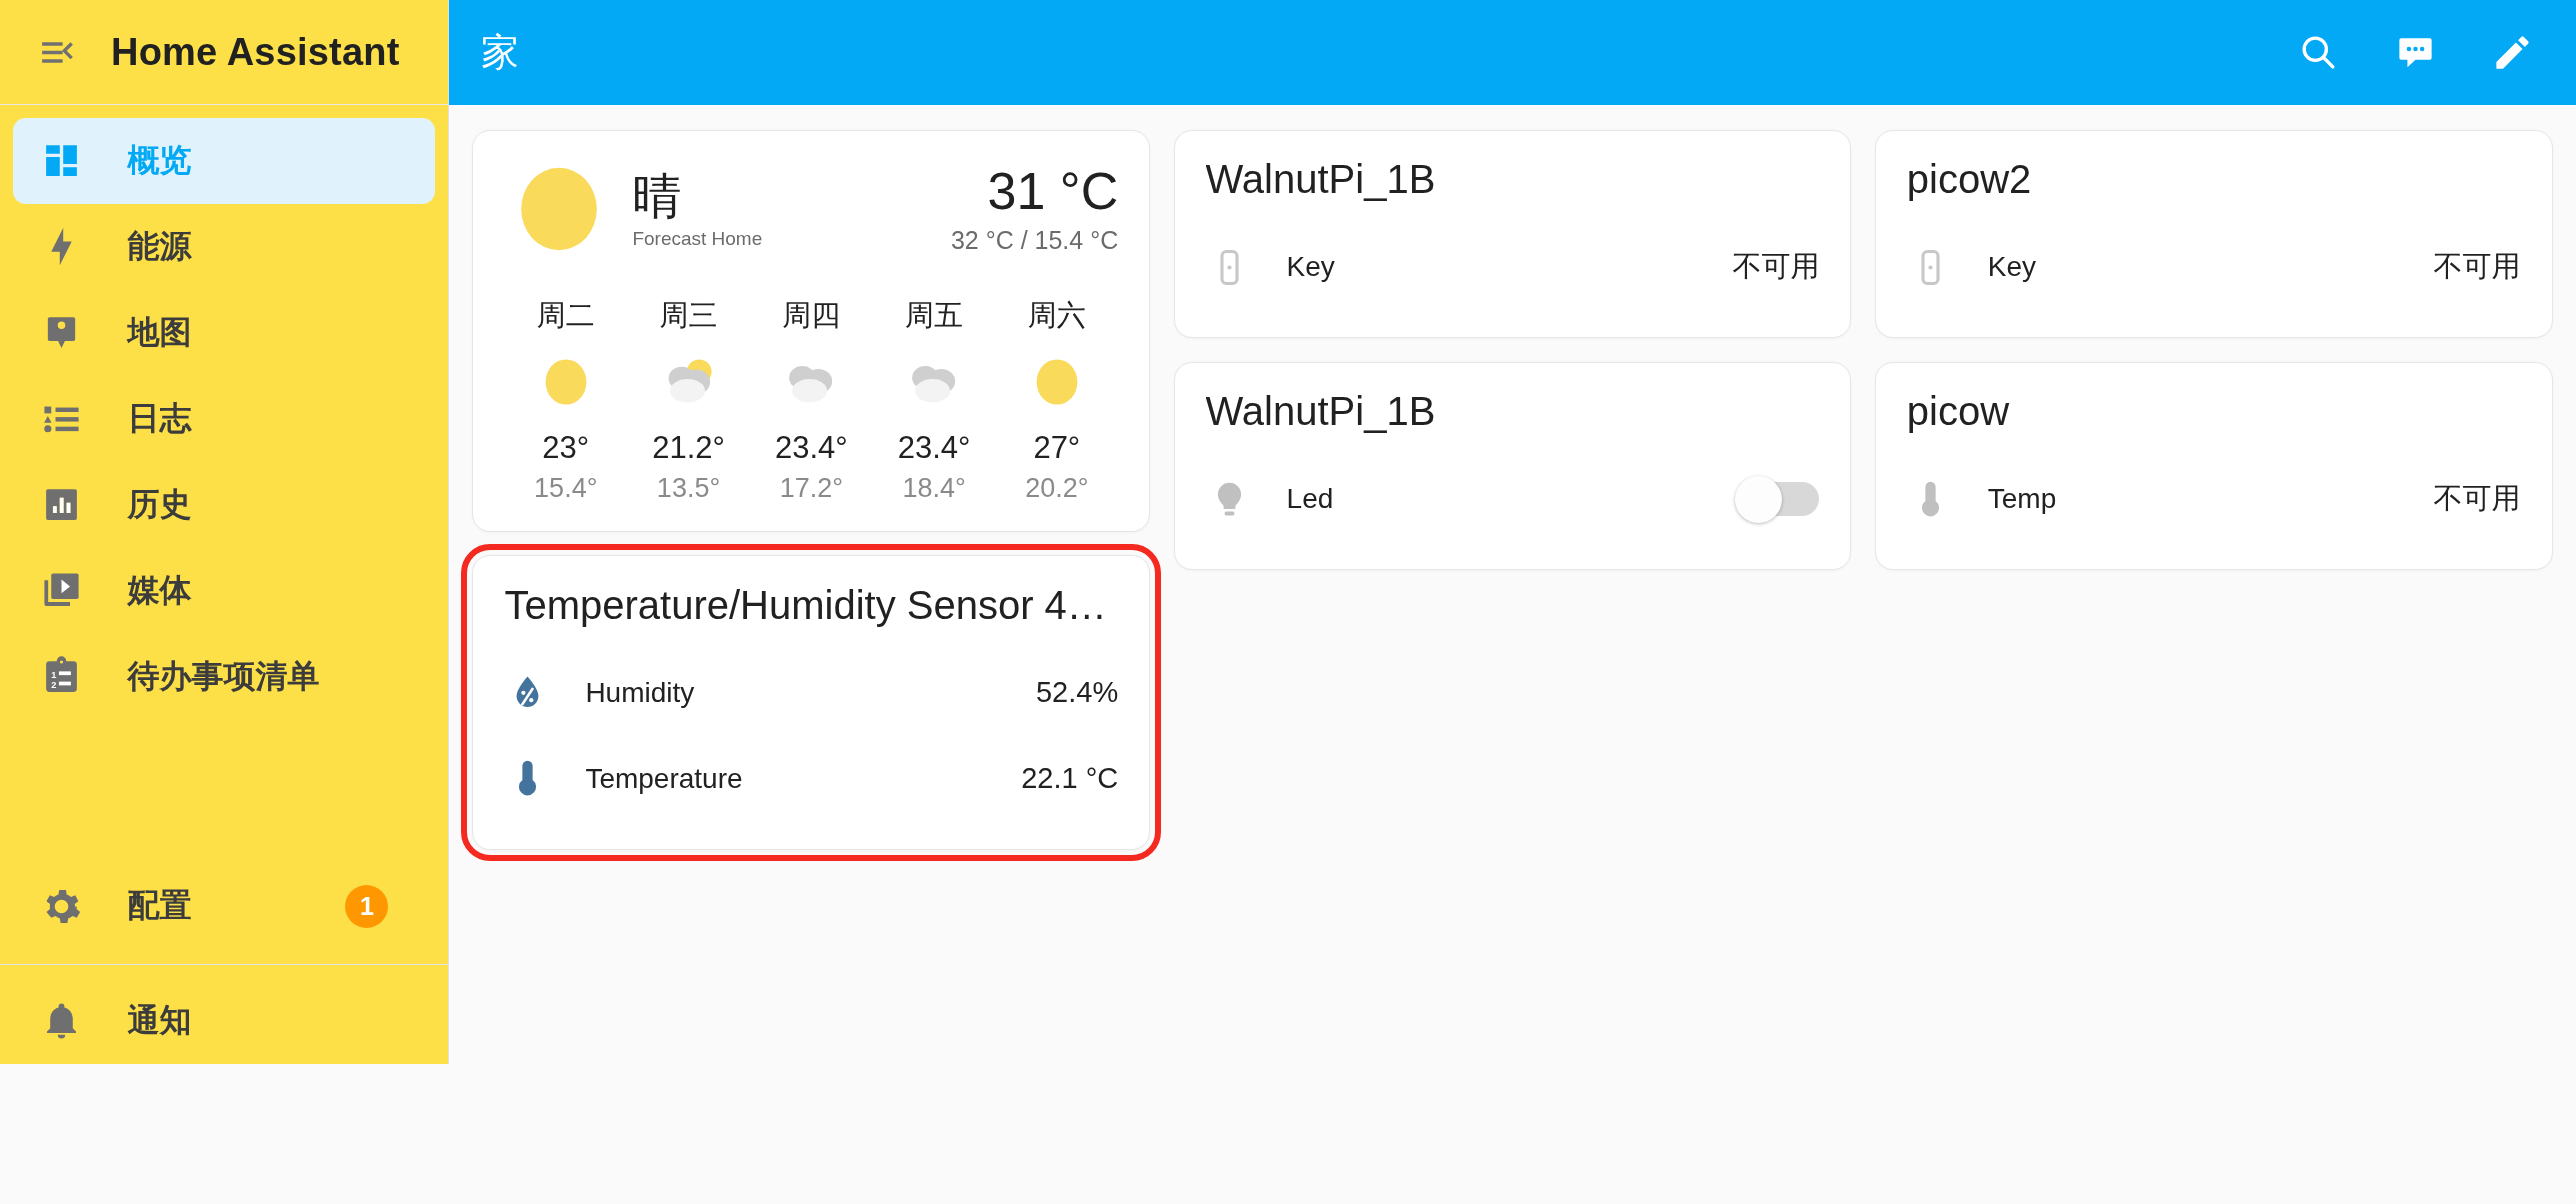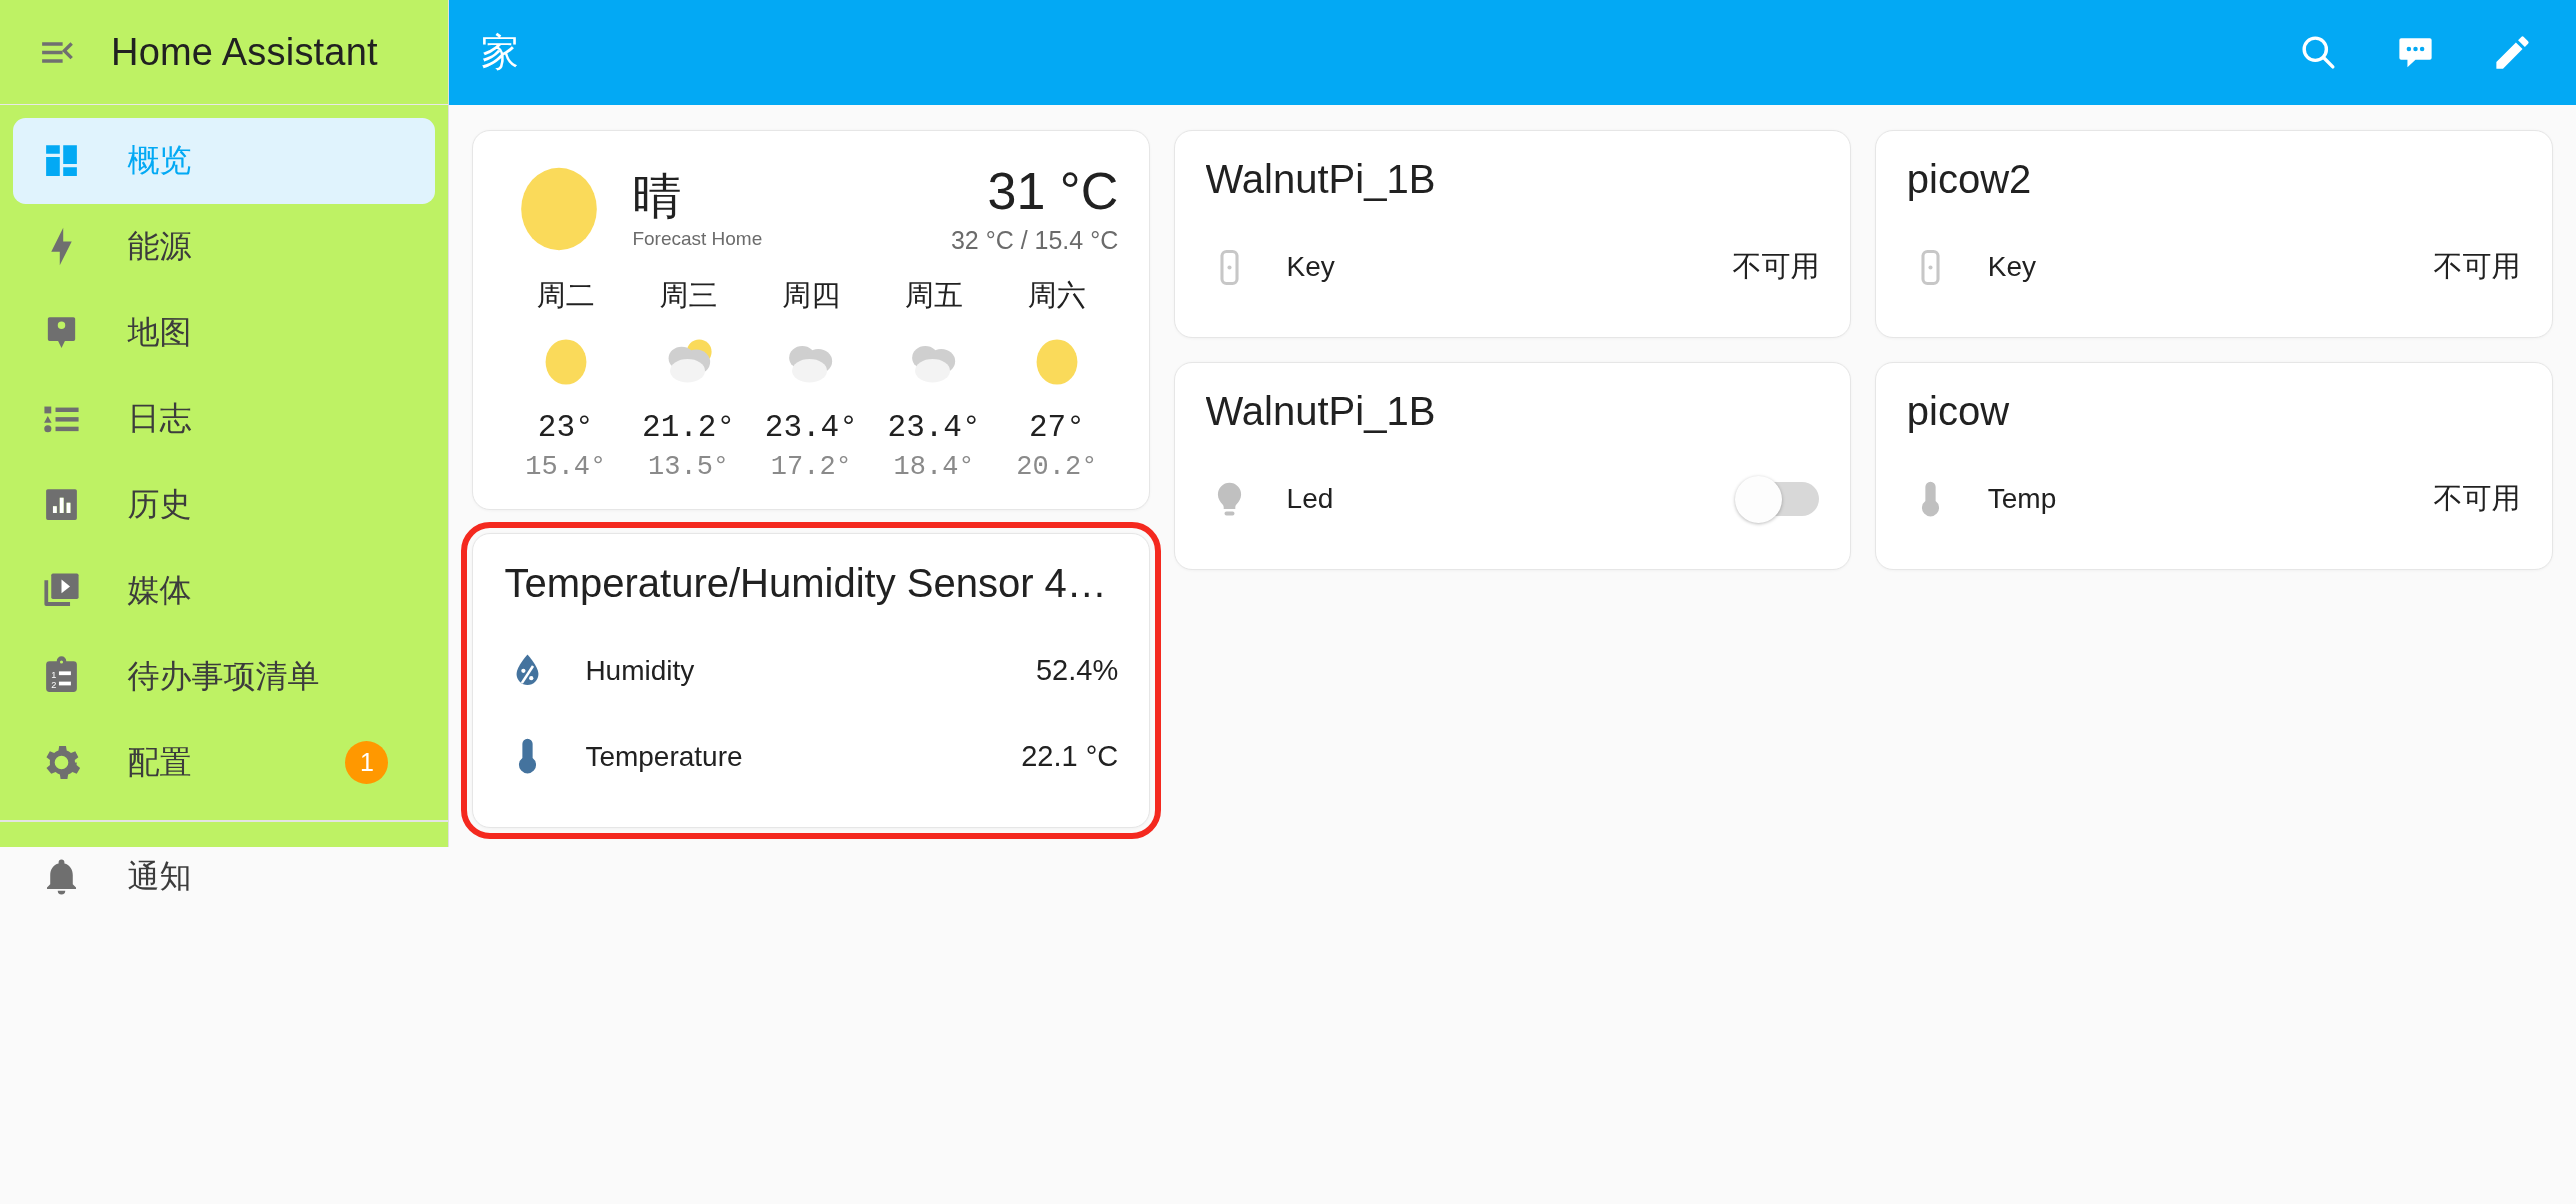--- a/index.html
+++ b/index.html
@@ -8,26 +8,27 @@
     height: 1205px;
     overflow: hidden;
     font-family: "Liberation Sans", sans-serif;
     background: #fafafa;
   }
   .app { display: flex; width: 2576px; height: 1205px; }
 
   
   .sidebar {
     width: 449px;
-    height: 847px;
-    background: #bef264;
+    height: 1064px;
+    background: #fde047;
     border-right: 1.8px solid #e0e0e0;
     display: flex;
     flex-direction: column;
     flex: 0 0 449px;
+    font-weight: bold;
   }
   .sidebar-header {
     height: 105px;
     display: flex;
     align-items: center;
     padding-left: 20px;
     border-bottom: 1.8px solid #e8e8e8;
     flex: 0 0 105px;
   }
   .menu-btn {
@@ -153,22 +154,21 @@
   .weather-state {
     font-size: 49px; color: #212121; line-height: 1.12;
   }
   .weather-name { font-size: 19px; color: #6b6b6b; margin-top: 3.6px; }
   .weather-right { margin-left: auto; text-align: right; }
   .weather-temp { font-size: 52px; color: #212121; line-height: 1.05; }
   .weather-range { font-size: 25px; color: #6b6b6b; margin-top: 7.2px; }
 
   .forecast {
     display: flex;
-    margin-top: 12px;
-    font-family: Liberation Mono, monospace;
+    margin-top: 32px;
   }
   .fc-day {
     flex: 1 1 0;
     display: flex; flex-direction: column; align-items: center;
   }
   .fc-name { font-size: 29px; color: #212121; }
   .fc-icon { width: 70px; height: 70px; margin: 10.8px 0 12.6px 0; }
   .fc-hi { font-size: 31px; color: #212121; }
   .fc-lo { font-size: 27px; color: #8a8a8a; margin-top: 7.2px; }
 

